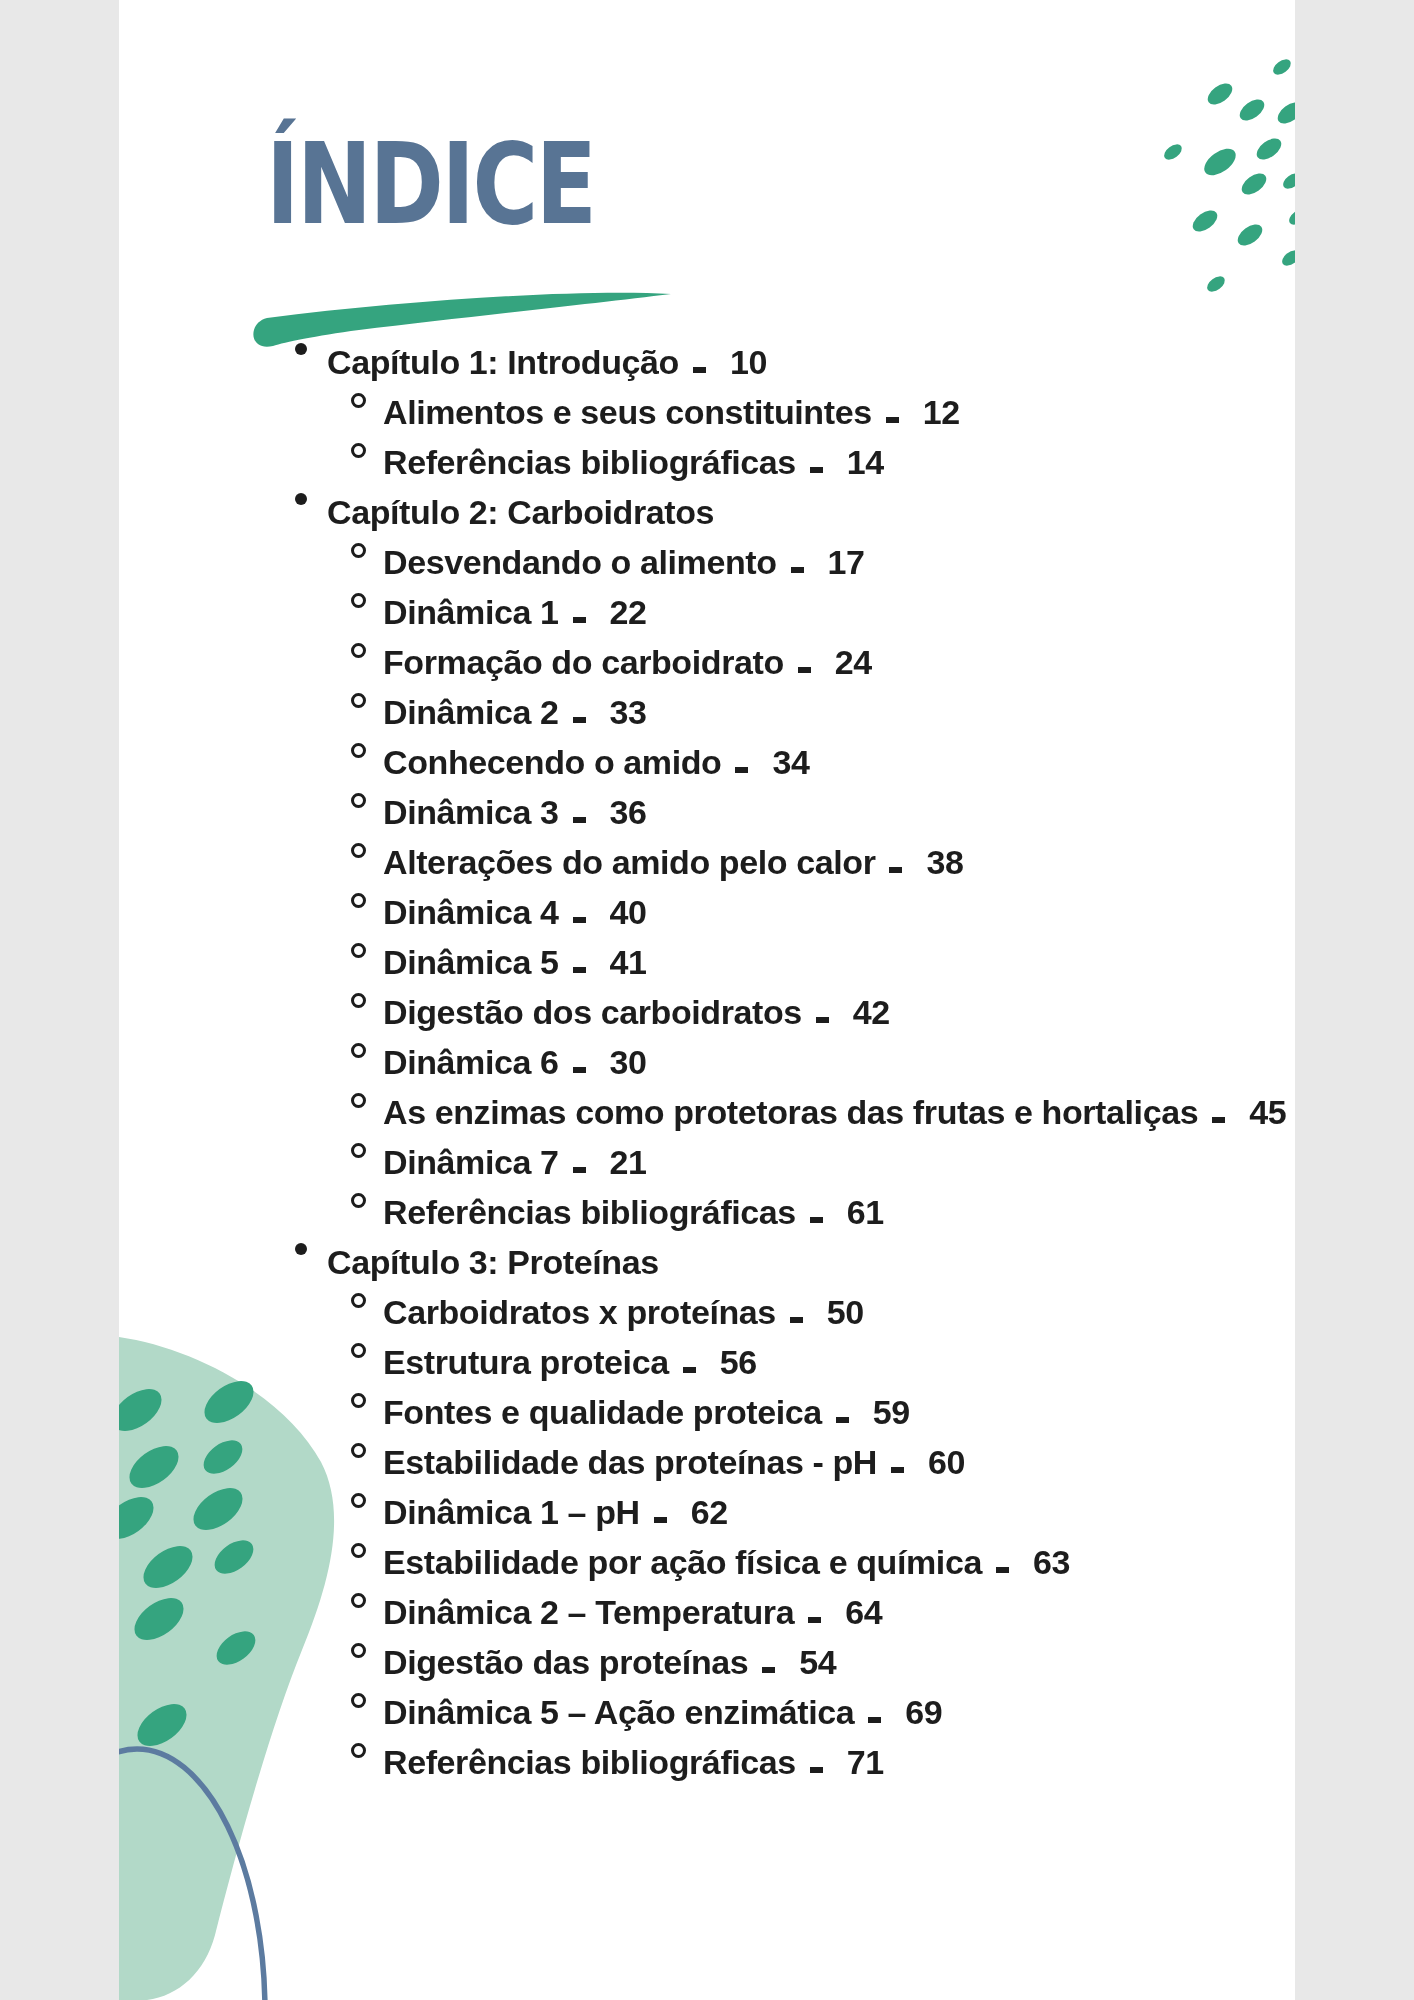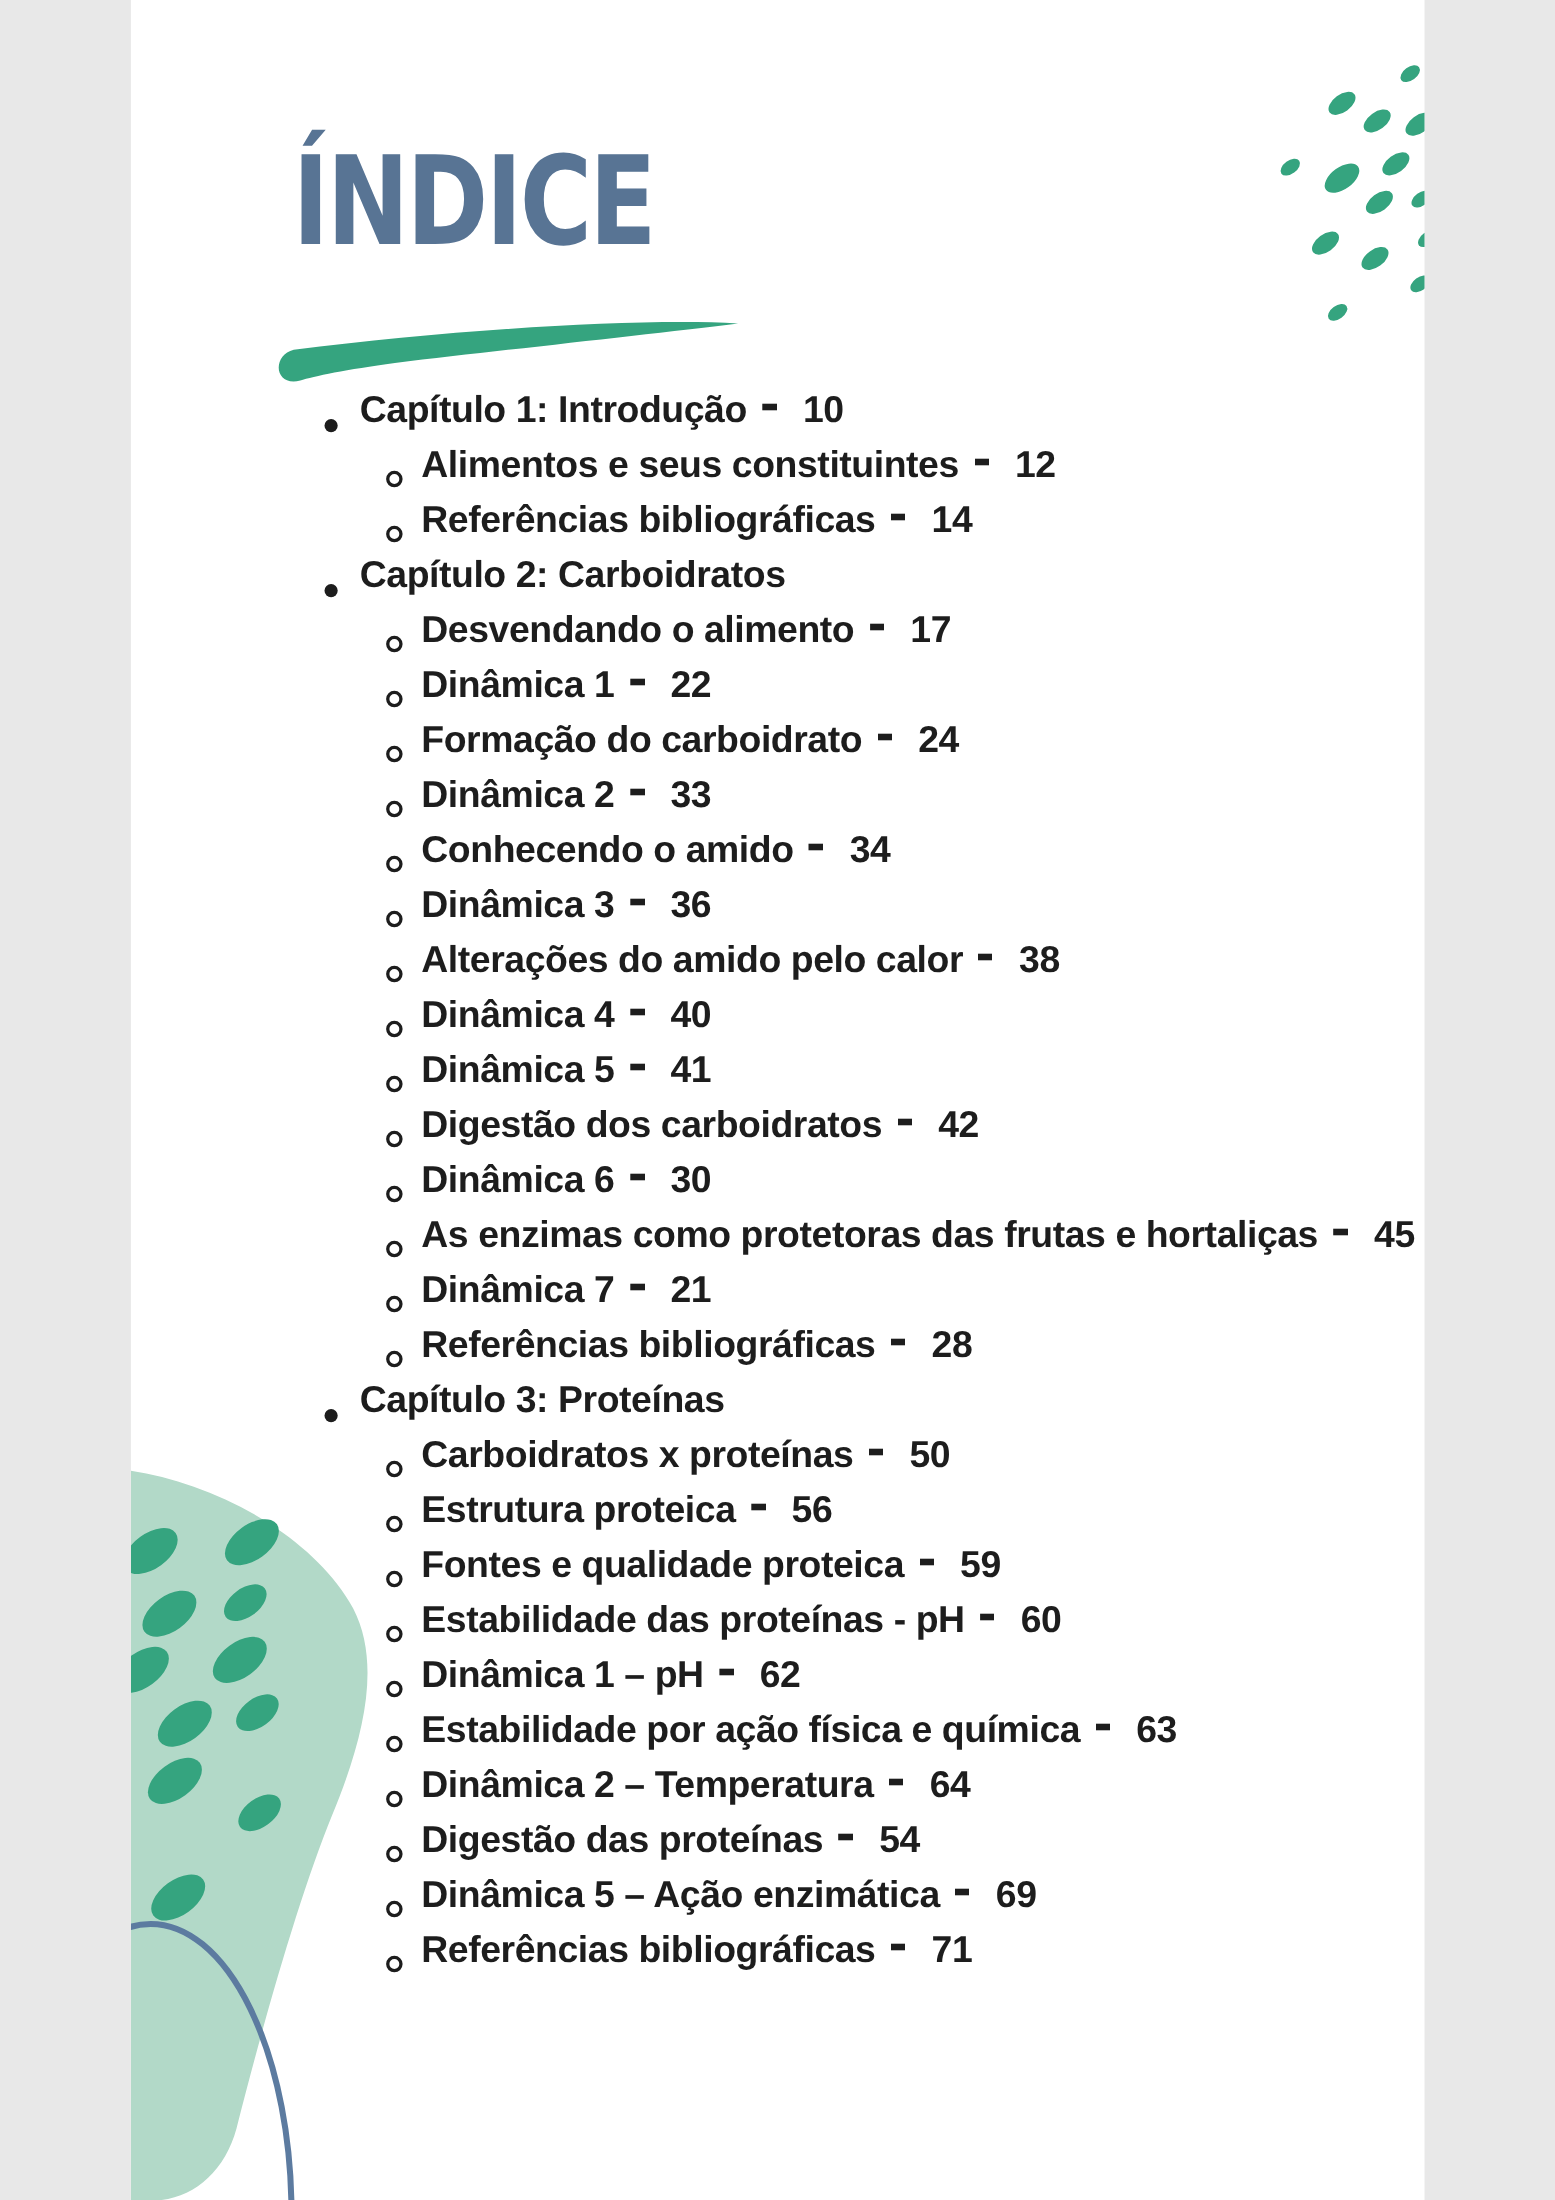--- a/index.html
+++ b/index.html
@@ -37,21 +37,21 @@
     transform-origin:left bottom;
     white-space:nowrap;
   }
 
   .toc{
     position:absolute;left:160px;top:343px;
     width:1100px;
     color:var(--ink);
   }
   .row{
-    display:flex;align-items:flex-end;
+    display:flex;align-items:flex-start;
     height:50px;
     font-size:34px;font-weight:700;
     letter-spacing:-0.4px;
     white-space:nowrap;
   }
   .bullet{
     flex:0 0 48px;
     display:flex;align-items:center;
   }
   .row.sub{padding-left:56px;}
@@ -270,21 +270,21 @@
         <span class="label">Dinâmica 7</span>
         <span class="leader"></span>
         <span class="page-num">21</span>
       </div>
       <div class="row sub">
         <span class="bullet">
           <i></i>
         </span>
         <span class="label">Referências bibliográficas</span>
         <span class="leader"></span>
-        <span class="page-num">28</span>
+        <span class="page-num">61</span>
       </div>
       <div class="row chapter">
         <span class="bullet">
           <i></i>
         </span>
         <span class="label">Capítulo 3: Proteínas</span>
       </div>
       <div class="row sub">
         <span class="bullet">
           <i></i>

